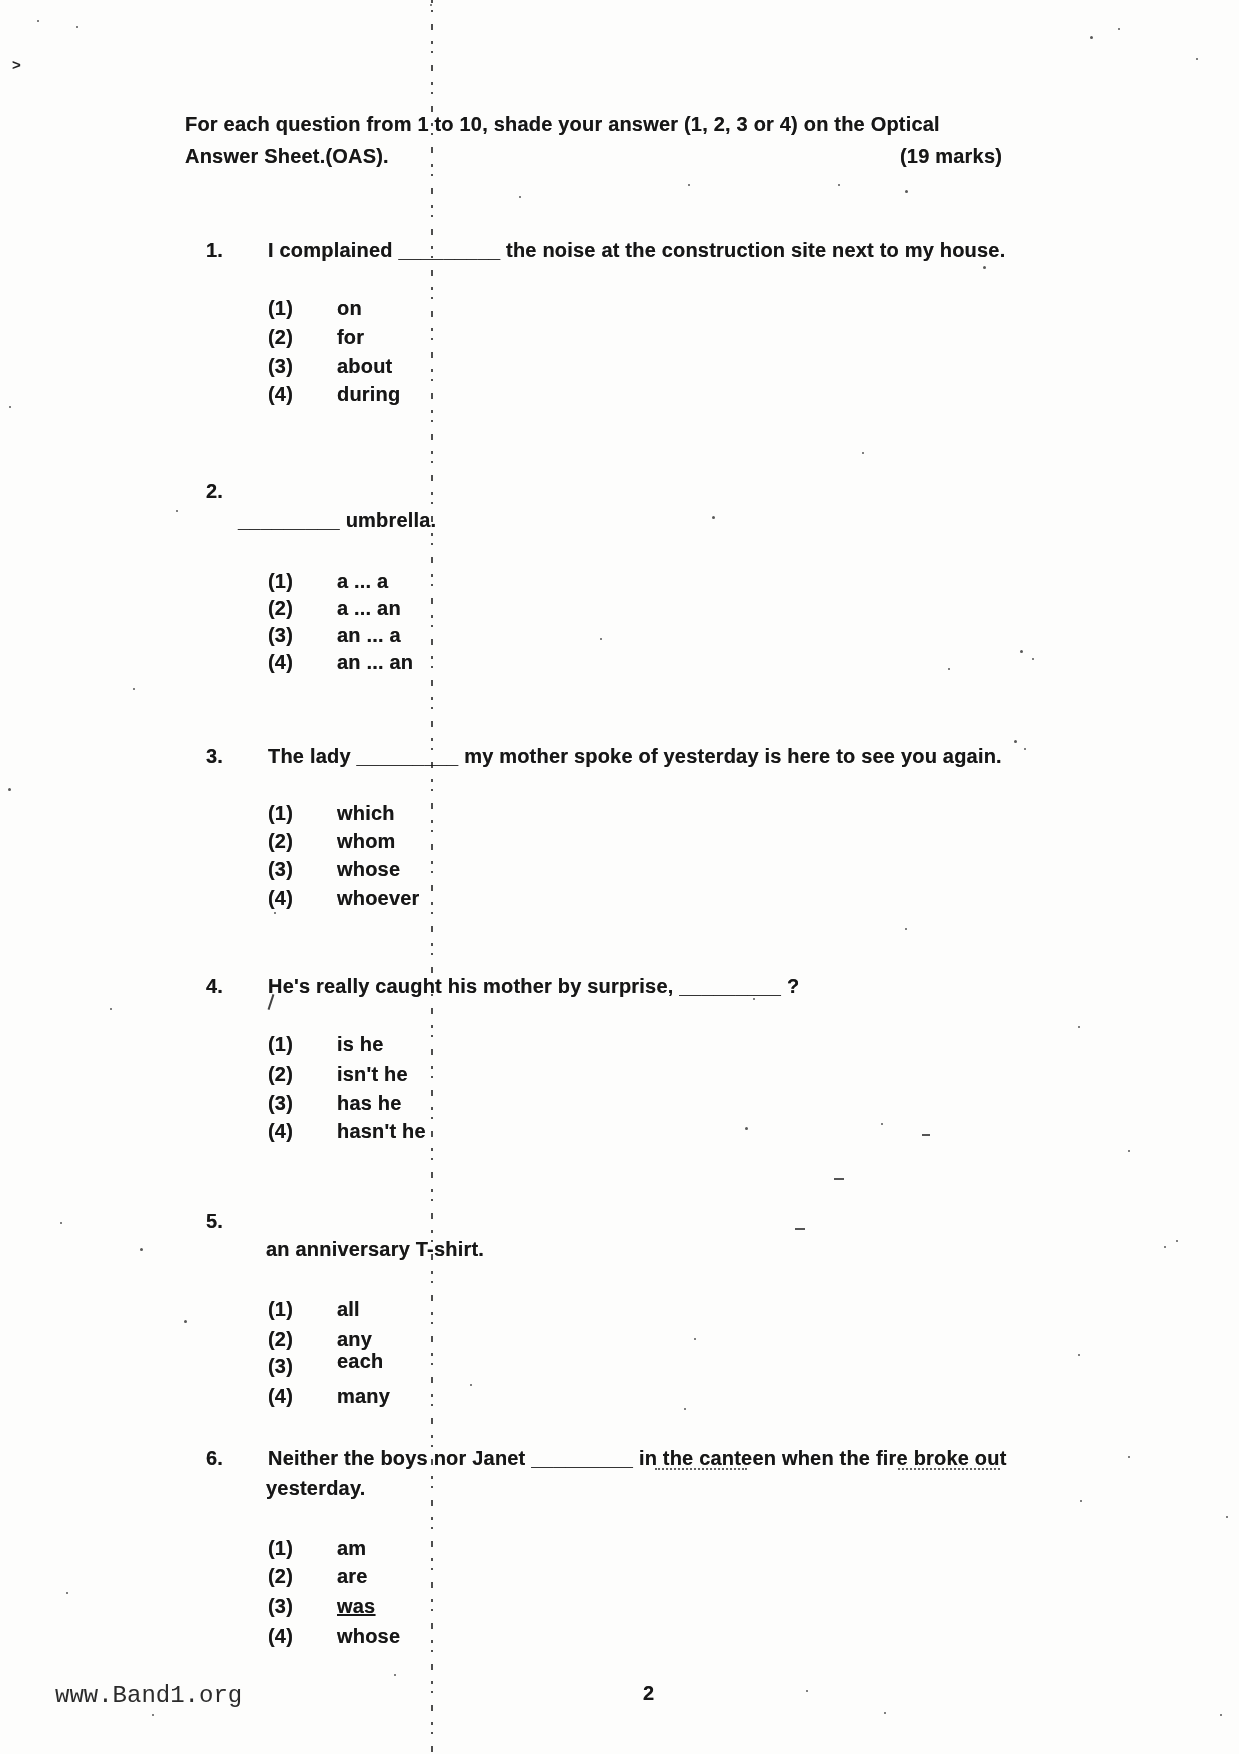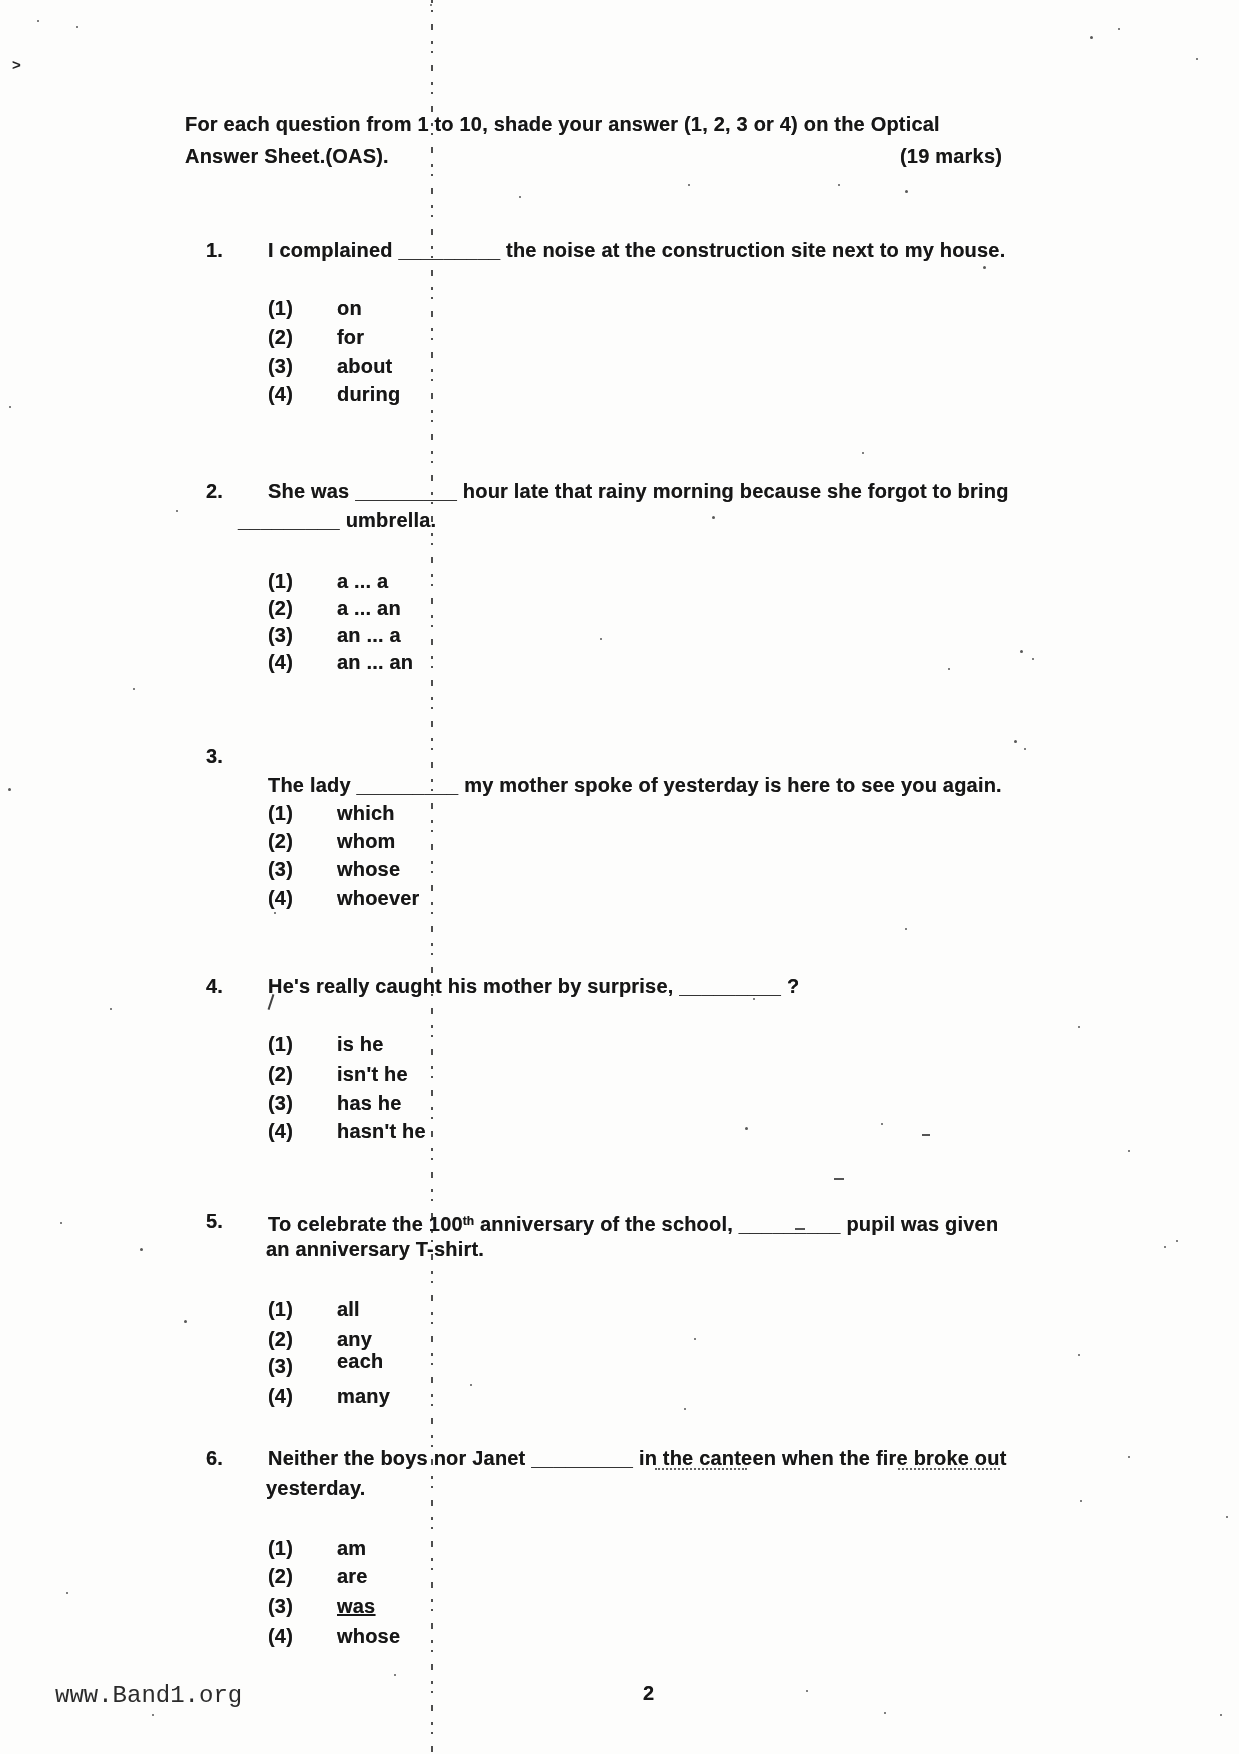--- a/index.html
+++ b/index.html
@@ -77,33 +77,32 @@
   <div class="line onum" style="top:296px;">(1)</div>
   <div class="line olabel" style="top:296px;">on</div>
   <div class="line onum" style="top:325px;">(2)</div>
   <div class="line olabel" style="top:325px;">for</div>
   <div class="line onum" style="top:354px;">(3)</div>
   <div class="line olabel" style="top:354px;">about</div>
   <div class="line onum" style="top:382px;">(4)</div>
   <div class="line olabel" style="top:382px;">during</div>
 
   <div class="line qnum" style="top:479px;">2.</div>
-  <div class="line qtext" style="top:479px;">She was _________ hour late that rainy morning because she forgot to bring</div>
   <div class="line" style="left:238px;top:508px;">_________ umbrella.</div>
   <div class="line onum" style="top:569px;">(1)</div>
   <div class="line olabel" style="top:569px;">a ... a</div>
   <div class="line onum" style="top:596px;">(2)</div>
   <div class="line olabel" style="top:596px;">a ... an</div>
   <div class="line onum" style="top:623px;">(3)</div>
   <div class="line olabel" style="top:623px;">an ... a</div>
   <div class="line onum" style="top:650px;">(4)</div>
   <div class="line olabel" style="top:650px;">an ... an</div>
 
   <div class="line qnum" style="top:744px;">3.</div>
-  <div class="line qtext" style="top:744px;margin-top:29px;">The lady _________ my mother spoke of yesterday is here to see you again.</div>
+  <div class="line qtext" style="top:744px;">The lady _________ my mother spoke of yesterday is here to see you again.</div>
   <div class="line onum" style="top:801px;">(1)</div>
   <div class="line olabel" style="top:801px;">which</div>
   <div class="line onum" style="top:829px;">(2)</div>
   <div class="line olabel" style="top:829px;">whom</div>
   <div class="line onum" style="top:857px;">(3)</div>
   <div class="line olabel" style="top:857px;">whose</div>
   <div class="line onum" style="top:886px;">(4)</div>
   <div class="line olabel" style="top:886px;">whoever</div>
 
   <div class="line qnum" style="top:974px;">4.</div>
@@ -111,21 +110,20 @@
   <div class="line onum" style="top:1032px;">(1)</div>
   <div class="line olabel" style="top:1032px;">is he</div>
   <div class="line onum" style="top:1062px;">(2)</div>
   <div class="line olabel" style="top:1062px;">isn't he</div>
   <div class="line onum" style="top:1091px;">(3)</div>
   <div class="line olabel" style="top:1091px;">has he</div>
   <div class="line onum" style="top:1119px;">(4)</div>
   <div class="line olabel" style="top:1119px;">hasn't he</div>
 
   <div class="line qnum" style="top:1209px;">5.</div>
-  <div class="line qtext" style="top:1209px;"><span>To celebrate the 100</span><sup class="ord">th</sup><span> anniversary of the school, _________ pupil was given</span></div>
   <div class="line" style="left:266px;top:1237px;">an anniversary T-shirt.</div>
   <div class="line onum" style="top:1297px;">(1)</div>
   <div class="line olabel" style="top:1297px;">all</div>
   <div class="line onum" style="top:1327px;">(2)</div>
   <div class="line olabel" style="top:1327px;">any</div>
   <div class="line onum" style="top:1354px;">(3)</div>
   <div class="line olabel" style="top:1349px;">each</div>
   <div class="line onum" style="top:1384px;">(4)</div>
   <div class="line olabel" style="top:1384px;">many</div>
 

